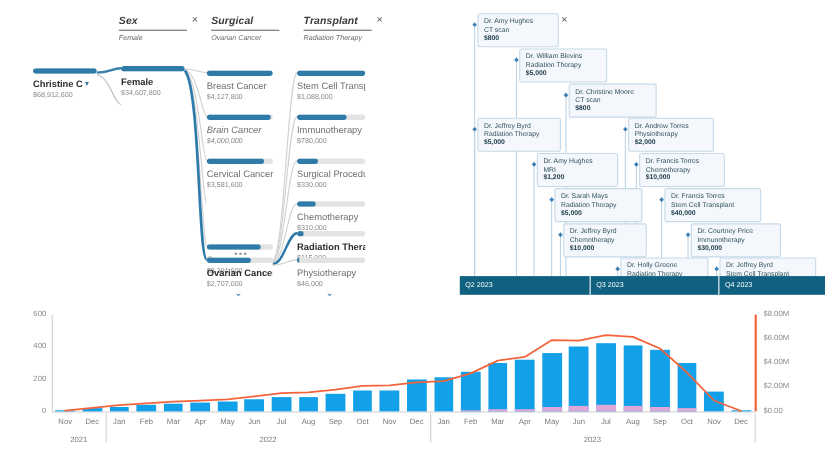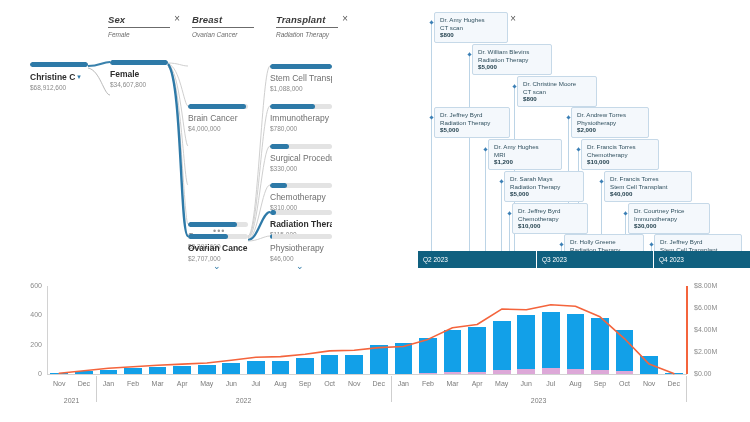--- a/index.html
+++ b/index.html
@@ -80,21 +80,21 @@
 <div class="abs" id="sankey-panel">
 
   <div class="filter-bar">
     <div class="filter f-sex">
       <div class="fname">Sex</div>
       <div class="fline"></div>
       <div class="fval">Female</div>
       <div class="fx">×</div>
     </div>
     <div class="filter f-dis">
-      <div class="fname">Breast</div>
+      <div class="fname">Surgical</div>
       <div class="fline"></div>
       <div class="fval">Ovarian Cancer</div>
       <div class="fx">×</div>
     </div>
     <div class="filter f-trt">
       <div class="fname">Transplant</div>
       <div class="fline"></div>
       <div class="fval">Radiation Therapy</div>
       <div class="fx">×</div>
     </div>
@@ -126,26 +126,40 @@
   </div>
 
   <div class="node" style="left:110px;top:60px;width:58px;">
     <div class="bartrack">
       <div class="barfill" style="width:100%"></div>
     </div>
     <div class="nlabel sel">Female</div>
     <div class="nval">$34,607,800</div>
   </div>
 
-  <div class="node" style="left:188px;top:104px;width:60px;">
+  <div class="node" style="left:188px;top:64px;width:60px;">
+    <div class="bartrack">
+        <div class="barfill" style="width:100%"></div>
+      </div>
+    <div class="nlabel">Breast Cancer</div>
+    <div class="nval">$4,127,800</div>
+  </div>
+  <div class="node" style="left:188px;top:104px;width:60px;font-style:italic;">
     <div class="bartrack">
         <div class="barfill" style="width:97%"></div>
       </div>
     <div class="nlabel">Brain Cancer</div>
     <div class="nval">$4,000,000</div>
+  </div>
+  <div class="node" style="left:188px;top:144px;width:60px;">
+    <div class="bartrack">
+        <div class="barfill" style="width:87%"></div>
+      </div>
+    <div class="nlabel">Cervical Cancer</div>
+    <div class="nval">$3,581,600</div>
   </div>
   <div class="node" style="left:188px;top:222px;width:60px;">
     <div class="bartrack">
         <div class="barfill" style="width:82%"></div>
       </div>
     <div class="nlabel">Sarcoma</div>
     <div class="nval">$3,391,600</div>
   </div>
   <div class="dots" style="left:213px;top:228px;">•••</div>
   <div class="node" style="left:188px;top:234px;width:60px;">

